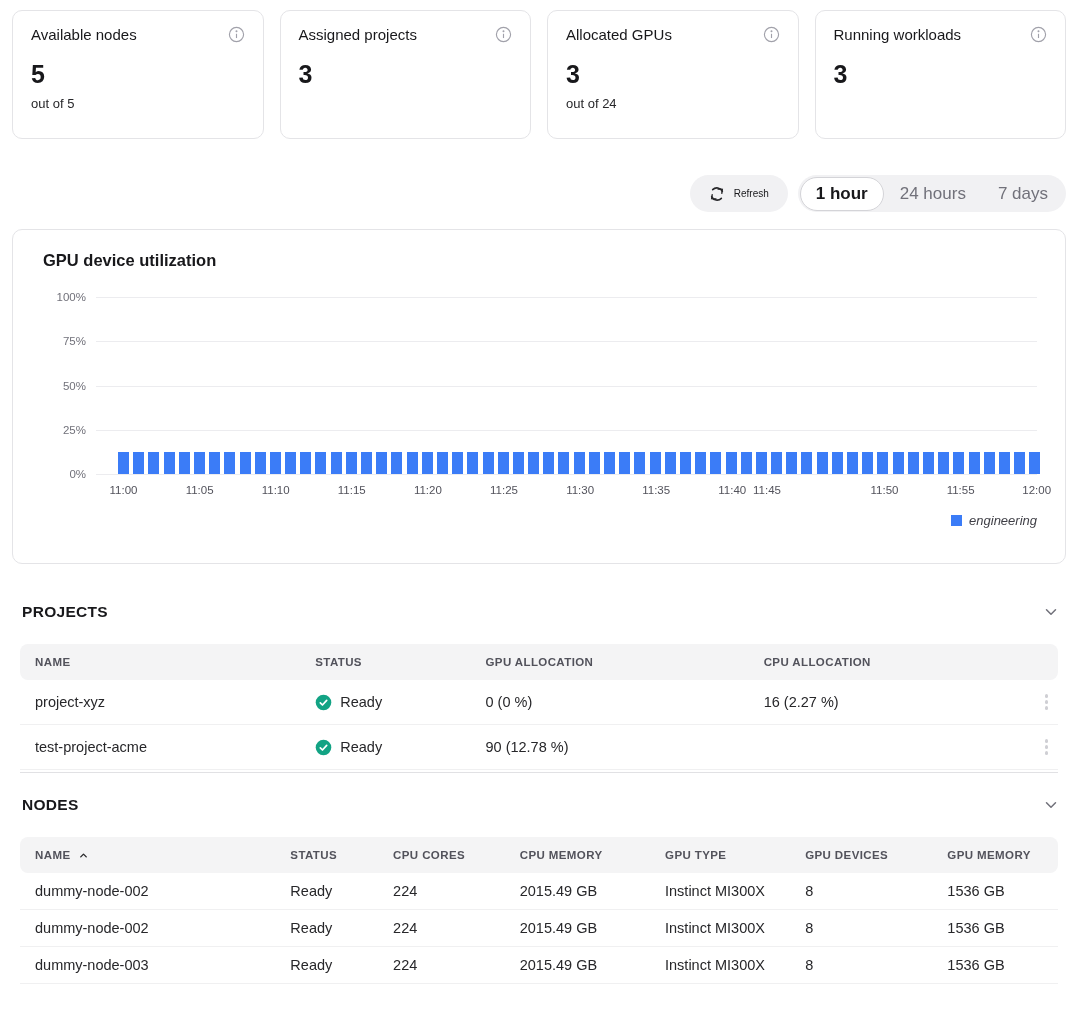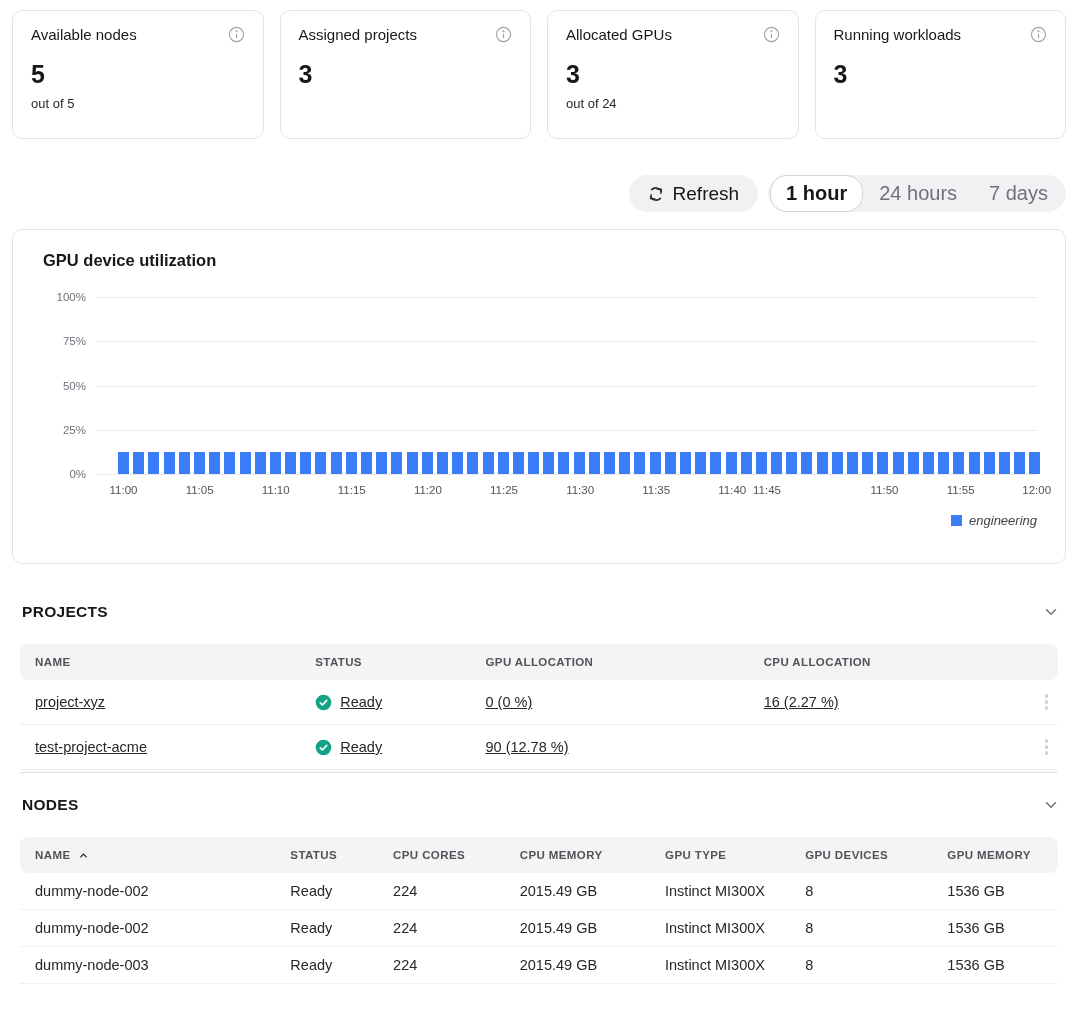--- a/index.html
+++ b/index.html
@@ -12,25 +12,25 @@
   .card { height:129px; border:1px solid #e4e4e7; border-radius:10px; padding:15px 18px; background:#fff; }
   .card-head { display:flex; justify-content:space-between; align-items:center; }
   .card-title { font-size:15px; color:#18181b; }
   .info-icon { width:17px; height:17px; color:#a1a1aa; cursor:pointer; flex:none; }
   .card-value { font-size:25px; font-weight:700; margin-top:19px; line-height:1; }
   .card-sub { font-size:13px; color:#27272a; margin-top:9px; min-height:15px; }
 
   
   .controls-row { margin-top:36px; display:flex; justify-content:flex-end; align-items:center; gap:10px; height:37px; }
   .refresh-btn { display:flex; align-items:center; gap:9px; background:#f1f1f3; border:none;
-    border-radius:19px; height:37px; padding:0 19px; font-size:19px; color:#18181b;
+    border-radius:19px; height:37px; padding:0 19px; font-size:10px; color:#18181b;
     font-family:inherit; cursor:pointer; }
   .refresh-icon { width:16px; height:16px; color:#27272a; }
   .time-selector { display:flex; align-items:center; background:#f1f1f3; border-radius:19px; padding:2px; height:37px; }
-  .time-option { padding:6px 15px; font-size:20px; color:#71717a; border-radius:17px;
+  .time-option { padding:6px 15px; font-size:17px; color:#71717a; border-radius:17px;
     border:1px solid transparent; cursor:pointer; }
   .time-option.selected { background:#fff; border-color:#d4d4d8; color:#18181b; font-weight:600; }
 
   
   .chart-panel { margin-top:17px; border:1px solid #e4e4e7; border-radius:10px; padding:17px 16px; height:335px; }
   .chart-title { font-size:16.5px; font-weight:700; margin:4px 0 0 14px; }
   .chart-body { position:relative; margin:27px 12px 0 67px; height:177px; }
   .gridline { position:absolute; left:0; right:0; height:1px; background:#ececef; }
   .y-label { position:absolute; right:calc(100% + 10px); transform:translateY(-50%);
     font-size:11.5px; color:#71717a; white-space:nowrap; }
@@ -46,21 +46,21 @@
   .section-header { display:flex; justify-content:space-between; align-items:center; padding:0 6px 0 10px; }
   .section-header.projects { margin-top:39px; }
   .section-header.nodes { margin-top:23px; }
   .section-title { font-size:15.5px; font-weight:700; letter-spacing:0.3px; color:#18181b; }
   .chevron-icon { width:18px; height:18px; color:#71717a; cursor:pointer; }
   .data-table { margin:23px 8px 0; }
   .thead { display:flex; align-items:center; background:#f4f4f5; border-radius:8px; height:36px;
     font-size:11.5px; font-weight:700; color:#52525b; letter-spacing:0.4px; }
   .th, .td { padding:0 15px; display:flex; align-items:center; gap:8px; }
   .trow { display:flex; align-items:center; border-bottom:1px solid #f0f0f1; font-size:14.5px; color:#27272a; }
-  .projects-table .trow { height:45px;text-decoration:underline; }
+  .projects-table .trow { height:45px; }
   .nodes-table .trow { height:37px; }
   .projects-table .c-name { width:27%; } .projects-table .c-status { width:16.4%; }
   .projects-table .c-gpu { width:26.8%; } .projects-table .c-cpu { width:26.2%; }
   .projects-table .c-actions { flex:1; justify-content:flex-end; padding-right:6px; }
   .nodes-table .c-name { width:24.6%; } .nodes-table .c-status { width:9.9%; }
   .nodes-table .c-cores { width:12.2%; } .nodes-table .c-cpumem { width:14%; }
   .nodes-table .c-gputype { width:13.5%; } .nodes-table .c-gpudev { width:13.7%; }
   .nodes-table .c-gpumem { width:12.1%; }
   .status-ok-icon { width:17px; height:17px; flex:none; }
   .kebab { display:flex; flex-direction:column; gap:2.5px; cursor:pointer; padding:4px; }

